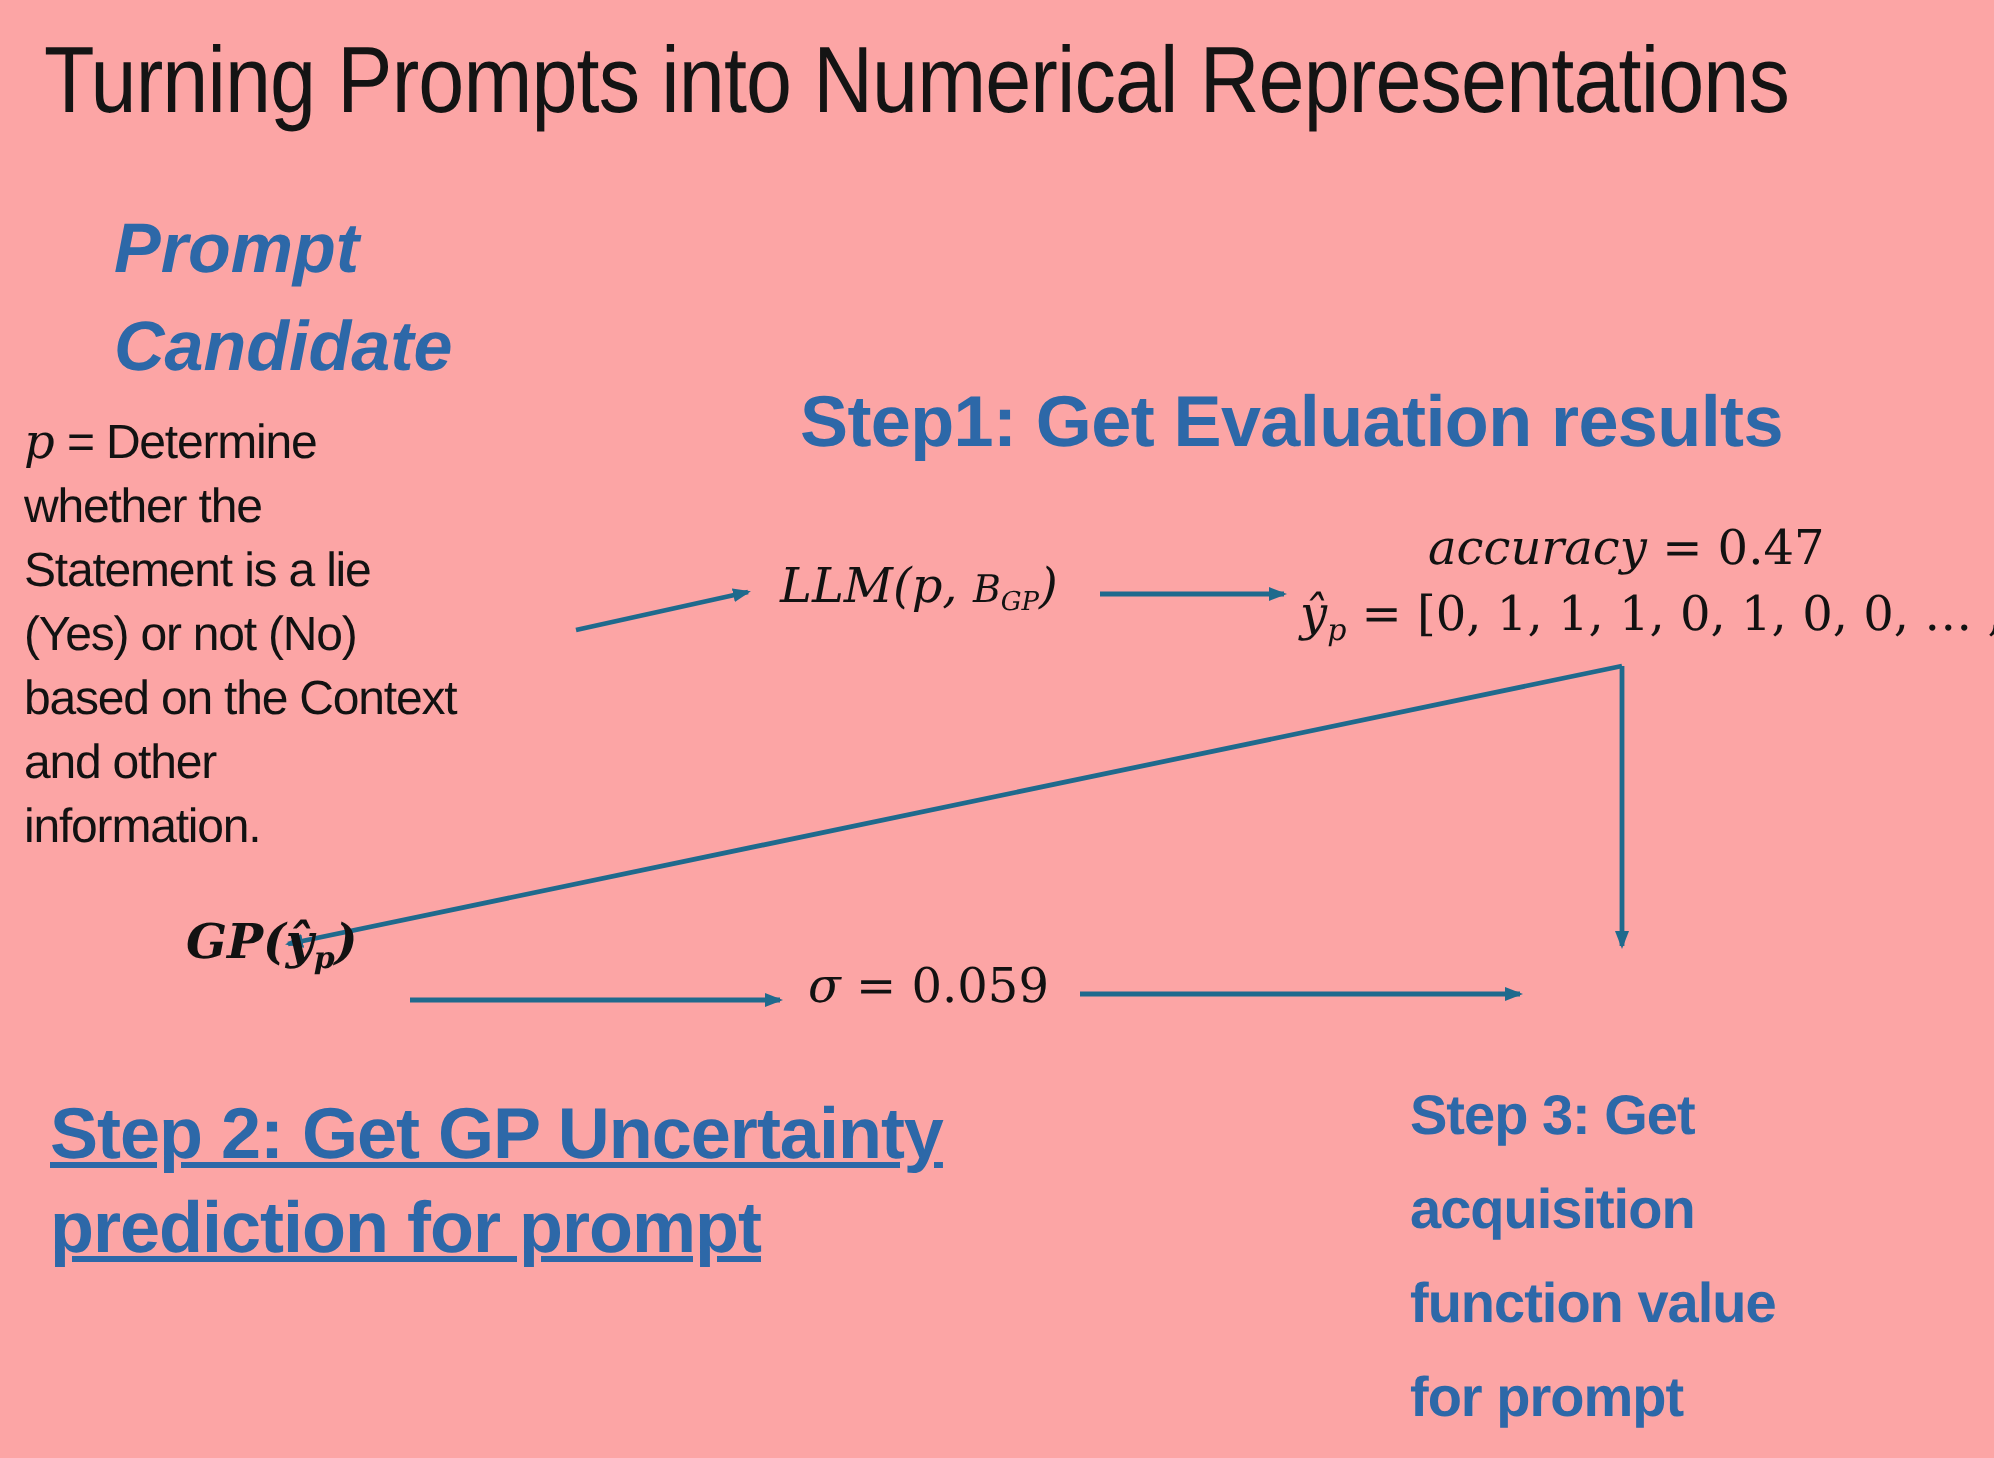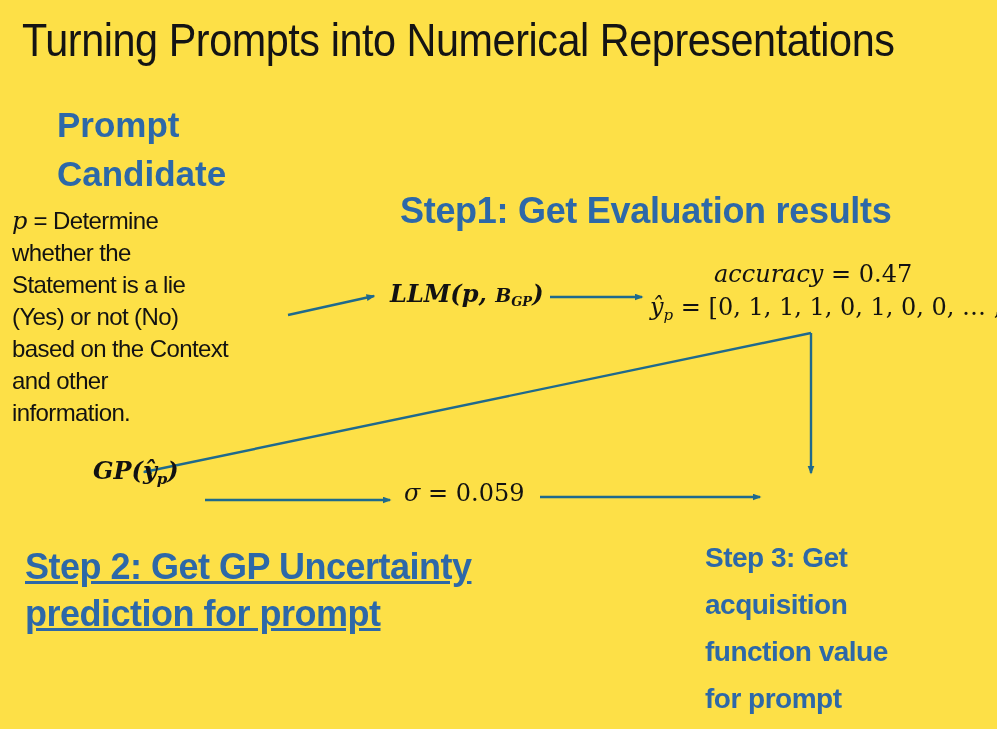--- a/index.html
+++ b/index.html
@@ -4,21 +4,21 @@
 <style>
   :root{
     --accent:#2D68A8;
     --arrow:#1F6A8D;
     --ink:#121212;
   }
   html,body{margin:0;padding:0;background:#ffffff;}
   .canvas{
     position:relative;
     width:997px;height:729px;
-    background:#fde047;
+    background:#fca5a5;
     overflow:hidden;
     font-family:"Liberation Sans", sans-serif;
     color:var(--ink);
   }
   .abs{position:absolute;}
   .title{
     left:22px;top:12px;
     font-size:47px;
     font-weight:500;
     letter-spacing:-0.5px;
@@ -29,20 +29,21 @@
   }
   .blue-head{
     color:var(--accent);
     font-weight:600;
     white-space:pre-line;
   }
   .prompt-head{
     left:57px;top:100px;
     font-size:35px;
     line-height:49px;
+    font-style:italic;
   }
   .step1-head{
     left:400px;top:190px;
     font-size:36px;
     letter-spacing:-0.3px;
     white-space:nowrap;
   }
   .step2-head{
     left:25px;top:543px;
     font-size:36px;
@@ -72,21 +73,21 @@
     color:var(--ink);
   }
   .math .up{font-style:normal;}
   .math sub{
     font-size:15px;
     line-height:0;
     vertical-align:-5px;
   }
   .math .small-var{font-size:19px;}
   .math .small-var sub{font-size:13px;vertical-align:-4px;}
-  .llm-expr{left:390px;top:279px;font-weight:bold;}
+  .llm-expr{left:390px;top:279px;}
   .acc-expr{left:714px;top:260px;}
   .yhat-expr{left:650px;top:293px;}
   .gp-expr{left:93px;top:456px;font-weight:bold;}
   .sigma-expr{left:404px;top:479px;}
   .alpha-expr{left:770px;top:477px;}
   .desc-mathvar{
     font-family:"DejaVu Serif", serif;
     font-style:italic;
     letter-spacing:0;
   }

